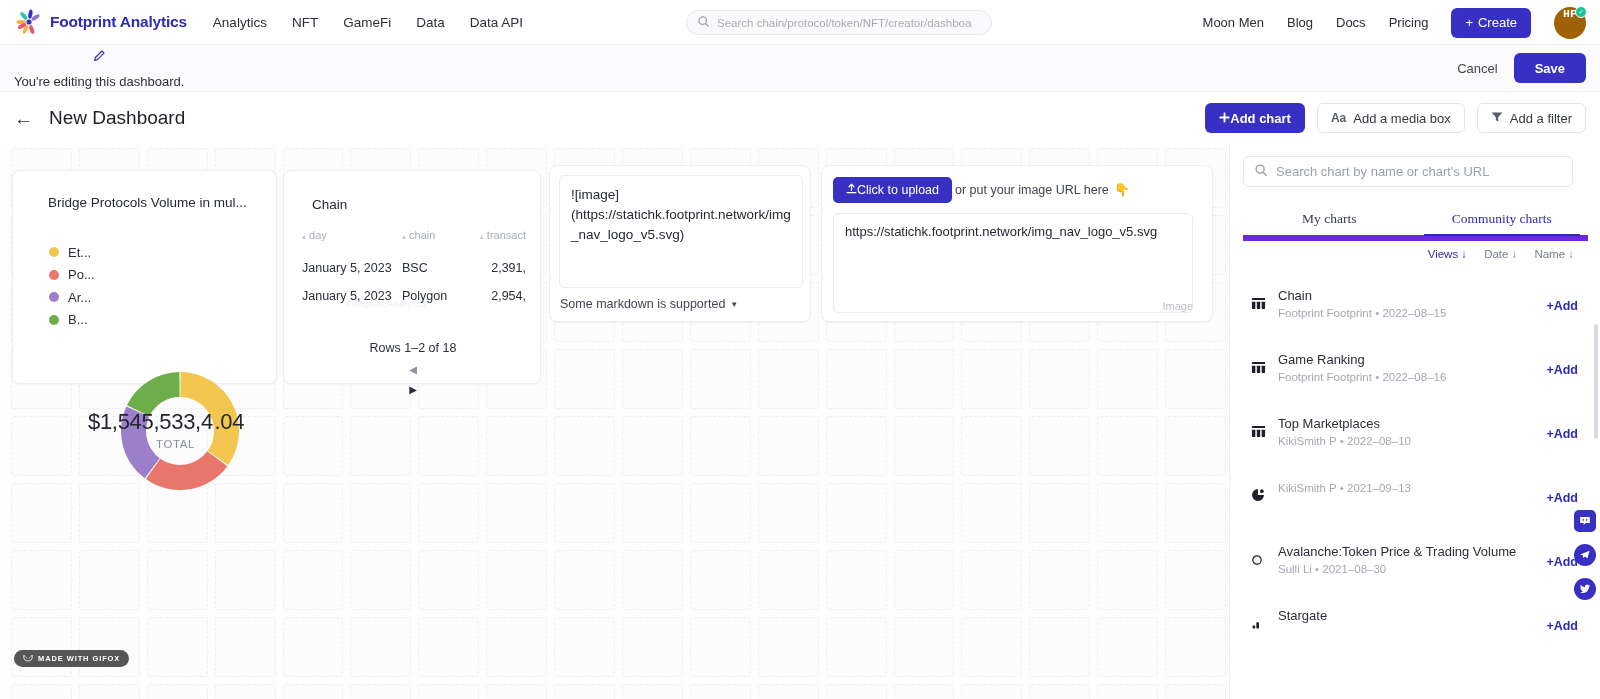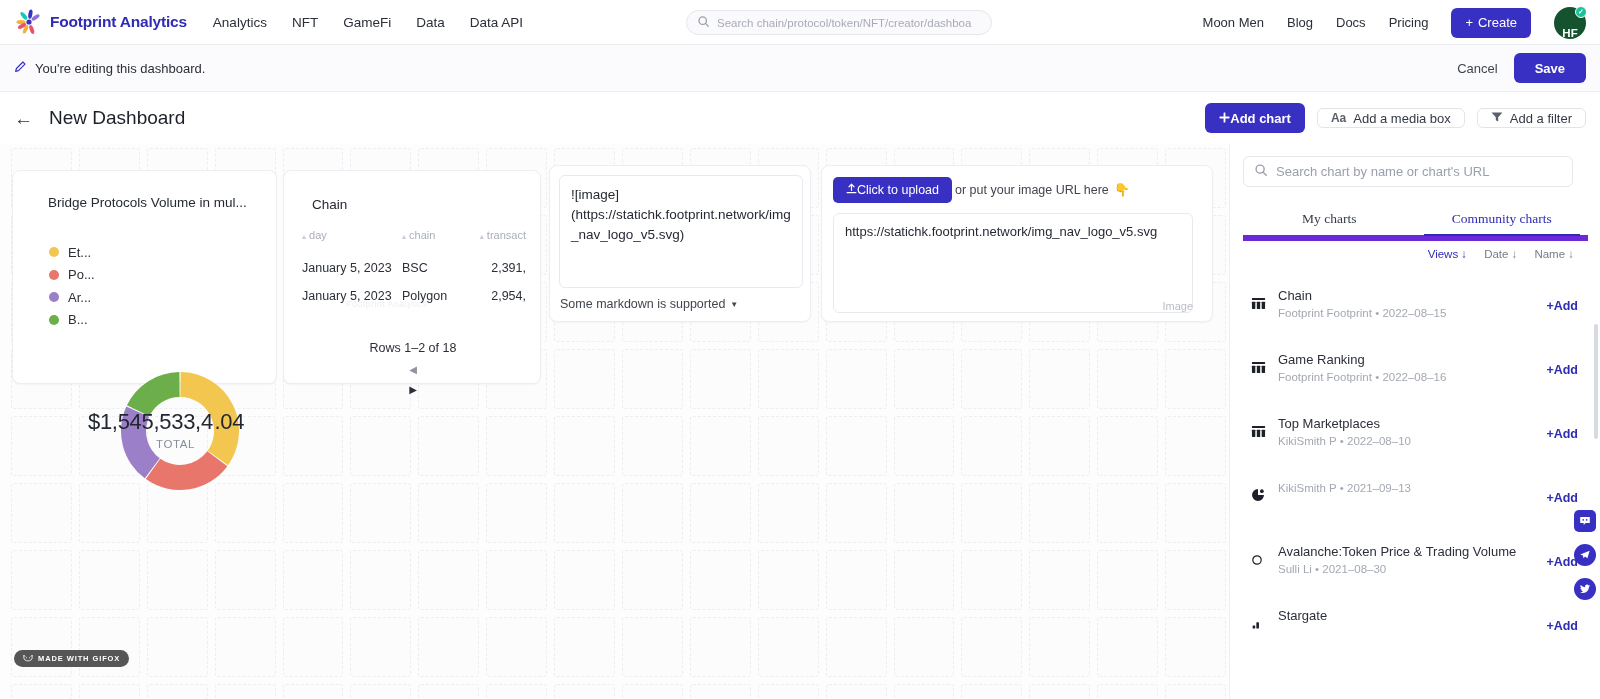--- a/index.html
+++ b/index.html
@@ -43,39 +43,39 @@
     display: flex; align-items: center; gap: 23px;
   }
   .rnav-link { font-size: 13px; color: #2b2f38; cursor: pointer; white-space: nowrap; }
   .create-btn {
     background: #3730c2; color: #fff; border: none; border-radius: 6px;
     height: 30px; padding: 0 14px; font-size: 13px; cursor: pointer;
     display: flex; align-items: center; gap: 5px;
     font-family: "Liberation Sans", sans-serif;
   }
   .avatar {
-    width: 32px; height: 32px; border-radius: 50%; background: #14532d;
+    width: 32px; height: 32px; border-radius: 50%; background: #a16207;
     color: #fff; font-size: 11.5px; font-weight: bold;
-    display: flex; align-items: flex-end; justify-content: center;
-    position: relative; cursor: pointer;
+    display: flex; align-items: flex-start; justify-content: center;
+    position: relative; cursor: pointer; font-family: Liberation Mono, monospace;
   }
   .avatar-badge {
     position: absolute; right: -1px; top: -1px; width: 12px; height: 12px;
     border-radius: 50%; background: #19c39a; border: 1.5px solid #fff;
     display: flex; align-items: center; justify-content: center;
     font-size: 7px; color: #fff;
   }
 
   
   .editbar {
     position: absolute; left: 0; top: 45px; width: 1600px; height: 47px;
     background: #fbfbfd; border-bottom: 1px solid #eeeff3;
     display: flex; align-items: center;
   }
-  .edit-msg { margin-left: 14px; display: flex; align-items: center; gap: 8px; }
+  .edit-msg { margin-left: 14px; display: flex; align-items: center; gap: 8px; flex-direction: column; }
   .edit-msg-text { font-size: 13px; color: #2b2f38; }
   .editbar-right {
     position: absolute; right: 14px; display: flex; align-items: center; gap: 16px;
   }
   .cancel-btn {
     background: none; border: none; font-size: 13px; color: #40454f; cursor: pointer;
     font-family: "Liberation Sans", sans-serif;
   }
   .save-btn {
     background: #3730c2; color: #fff; border: none; border-radius: 6px;
@@ -94,21 +94,21 @@
     position: absolute; right: 14px; display: flex; align-items: center; gap: 12px;
   }
   .addchart-btn {
     background: #3730c2; color: #fff; border: none; border-radius: 6px;
     height: 30px; padding: 0 14px; font-size: 13px; font-weight: bold; cursor: pointer;
     display: flex; align-items: center; 
     font-family: "Liberation Sans", sans-serif;
   }
   .ghost-btn {
     background: #fff; color: #343943; border: 1px solid #e2e4ea; border-radius: 6px;
-    height: 20px; padding: 0 13px; font-size: 13px; cursor: pointer;
+    height: 30px; padding: 0 13px; font-size: 13px; cursor: pointer;
     display: flex; align-items: center; gap: 7px;
     font-family: "Liberation Sans", sans-serif;
   }
 
   
   .canvas {
     position: absolute; left: 0; top: 144px; width: 1228px; height: 555px;
     background: #fdfdfe; overflow: hidden;
   }
   .grid-layer {

